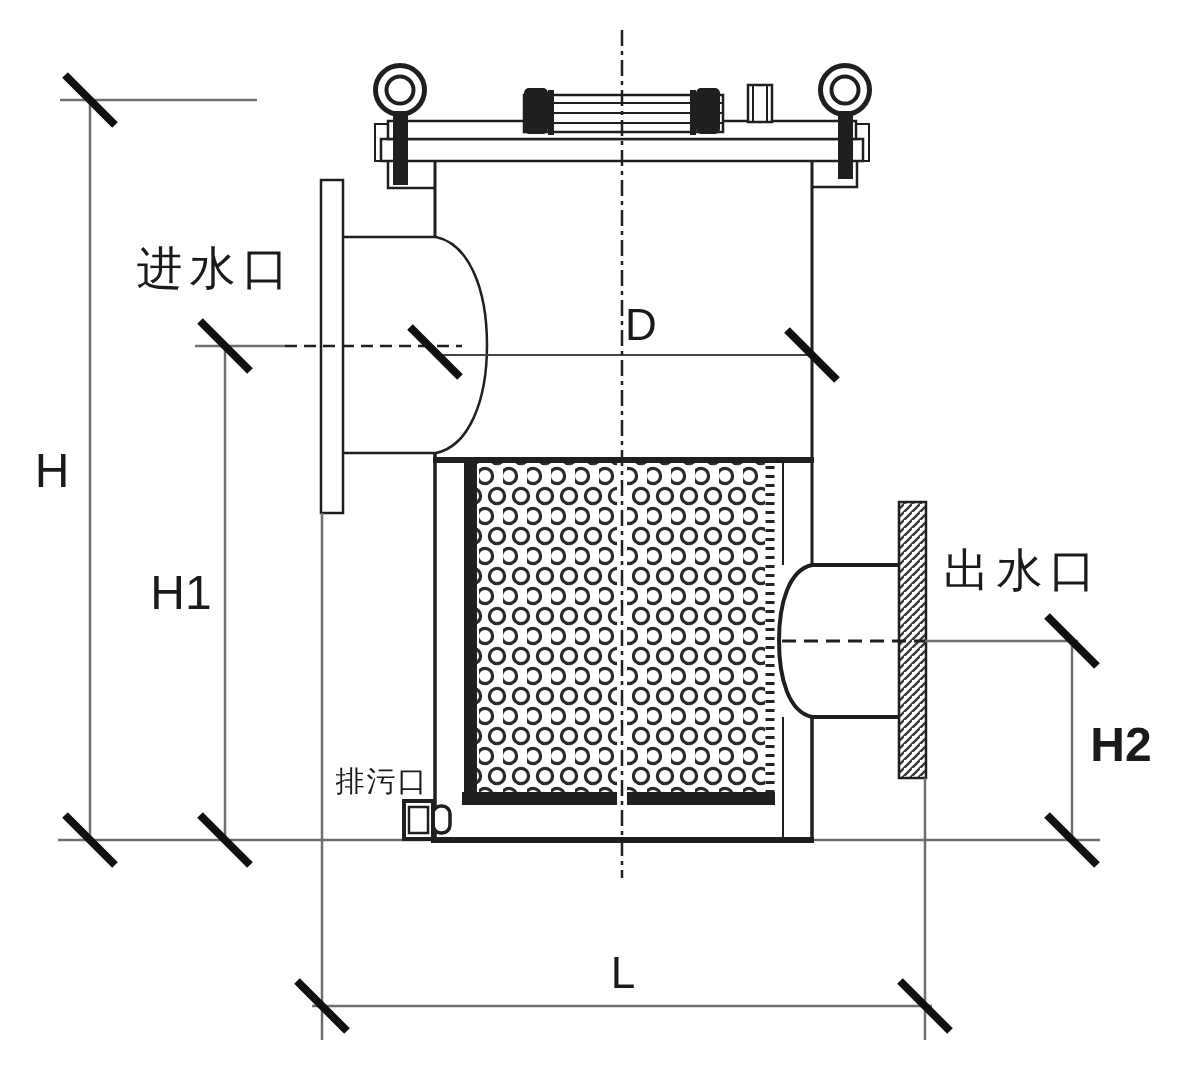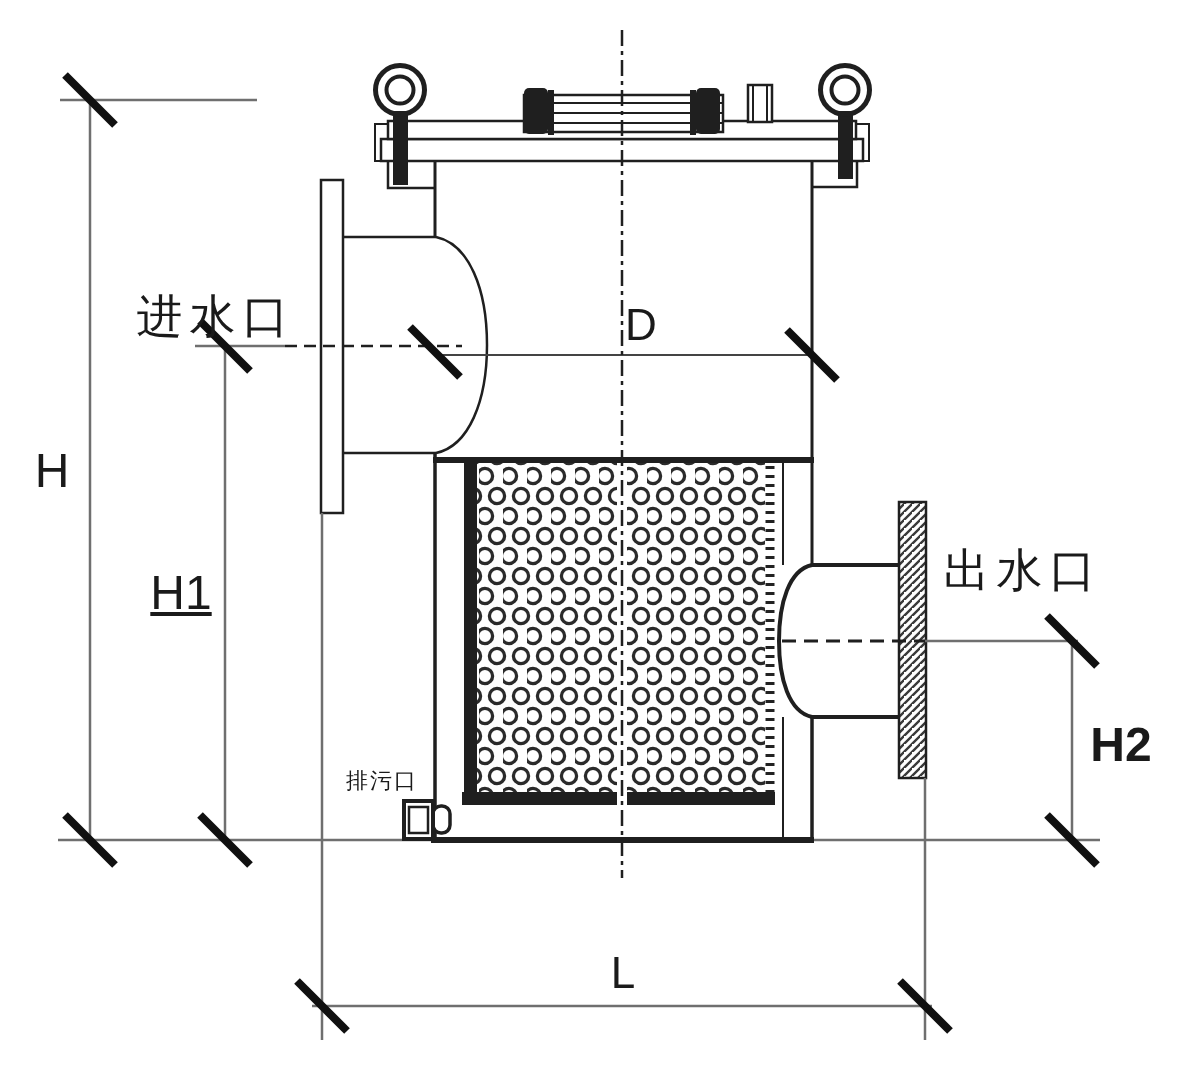--- a/index.html
+++ b/index.html
@@ -15,21 +15,21 @@
   .dim{stroke:var(--dim); fill:none;}
   .tick{stroke:var(--tick); fill:none;}
   .wfill{fill:#ffffff;}
   .dfill{fill:var(--obj);}
   .lbl{
     position:absolute; transform:translate(-50%,-50%);
     color:var(--text); white-space:nowrap; line-height:1;
     font-family:"DejaVu Sans","Liberation Sans",sans-serif;
   }
   .lbl-cjk{font-size:46px; letter-spacing:7px;}
-  .lbl-cjk-sm{font-size:22px; letter-spacing:2px;}
+  .lbl-cjk-sm{font-size:29px; letter-spacing:2px;}
   .lbl-dim{font-size:48px; font-family:"Liberation Sans",sans-serif;}
   .lbl-dim-md{font-size:44px; font-family:"Liberation Sans",sans-serif;}
 </style>
 </head>
 <body>
 
 <div class="canvas">
   <svg viewBox="0 0 1185 1092" width="1185" height="1092">
     <defs>
       <pattern id="holes" x="479" y="466" width="24" height="40" patternUnits="userSpaceOnUse">
@@ -143,22 +143,22 @@
       <line x1="200" y1="321" x2="250" y2="371"></line>
       <line x1="410" y1="327" x2="460" y2="377"></line>
       <line x1="787" y1="330" x2="837" y2="380"></line>
       <line x1="1047" y1="616" x2="1097" y2="666"></line>
       <line x1="1047" y1="815" x2="1097" y2="865"></line>
       <line x1="297" y1="981" x2="347" y2="1031"></line>
       <line x1="900" y1="981" x2="950" y2="1031"></line>
     </g>
   </svg>
 
-  <div class="lbl lbl-cjk" style="left:216px;  top:268px;margin-top:48px;">进水口</div>
+  <div class="lbl lbl-cjk" style="left:216px;  top:268px;">进水口</div>
   <div class="lbl lbl-cjk" style="left:1023px; top:570px;">出水口</div>
   <div class="lbl lbl-cjk-sm" style="left:382px;  top:781px;">排污口</div>
 
   <div class="lbl lbl-dim" style="left:52px;   top:471px;">H</div>
-  <div class="lbl lbl-dim" style="left:181px;  top:593px;text-decoration:underline;">H1</div>
+  <div class="lbl lbl-dim" style="left:181px;  top:593px;">H1</div>
   <div class="lbl lbl-dim" style="left:1121px; top:745px;font-weight:bold;">H2</div>
   <div class="lbl lbl-dim-md" style="left:641px;  top:325px;">D</div>
   <div class="lbl lbl-dim-md" style="left:623px;  top:973px;">L</div>
 </div>
 
 </body></html>

